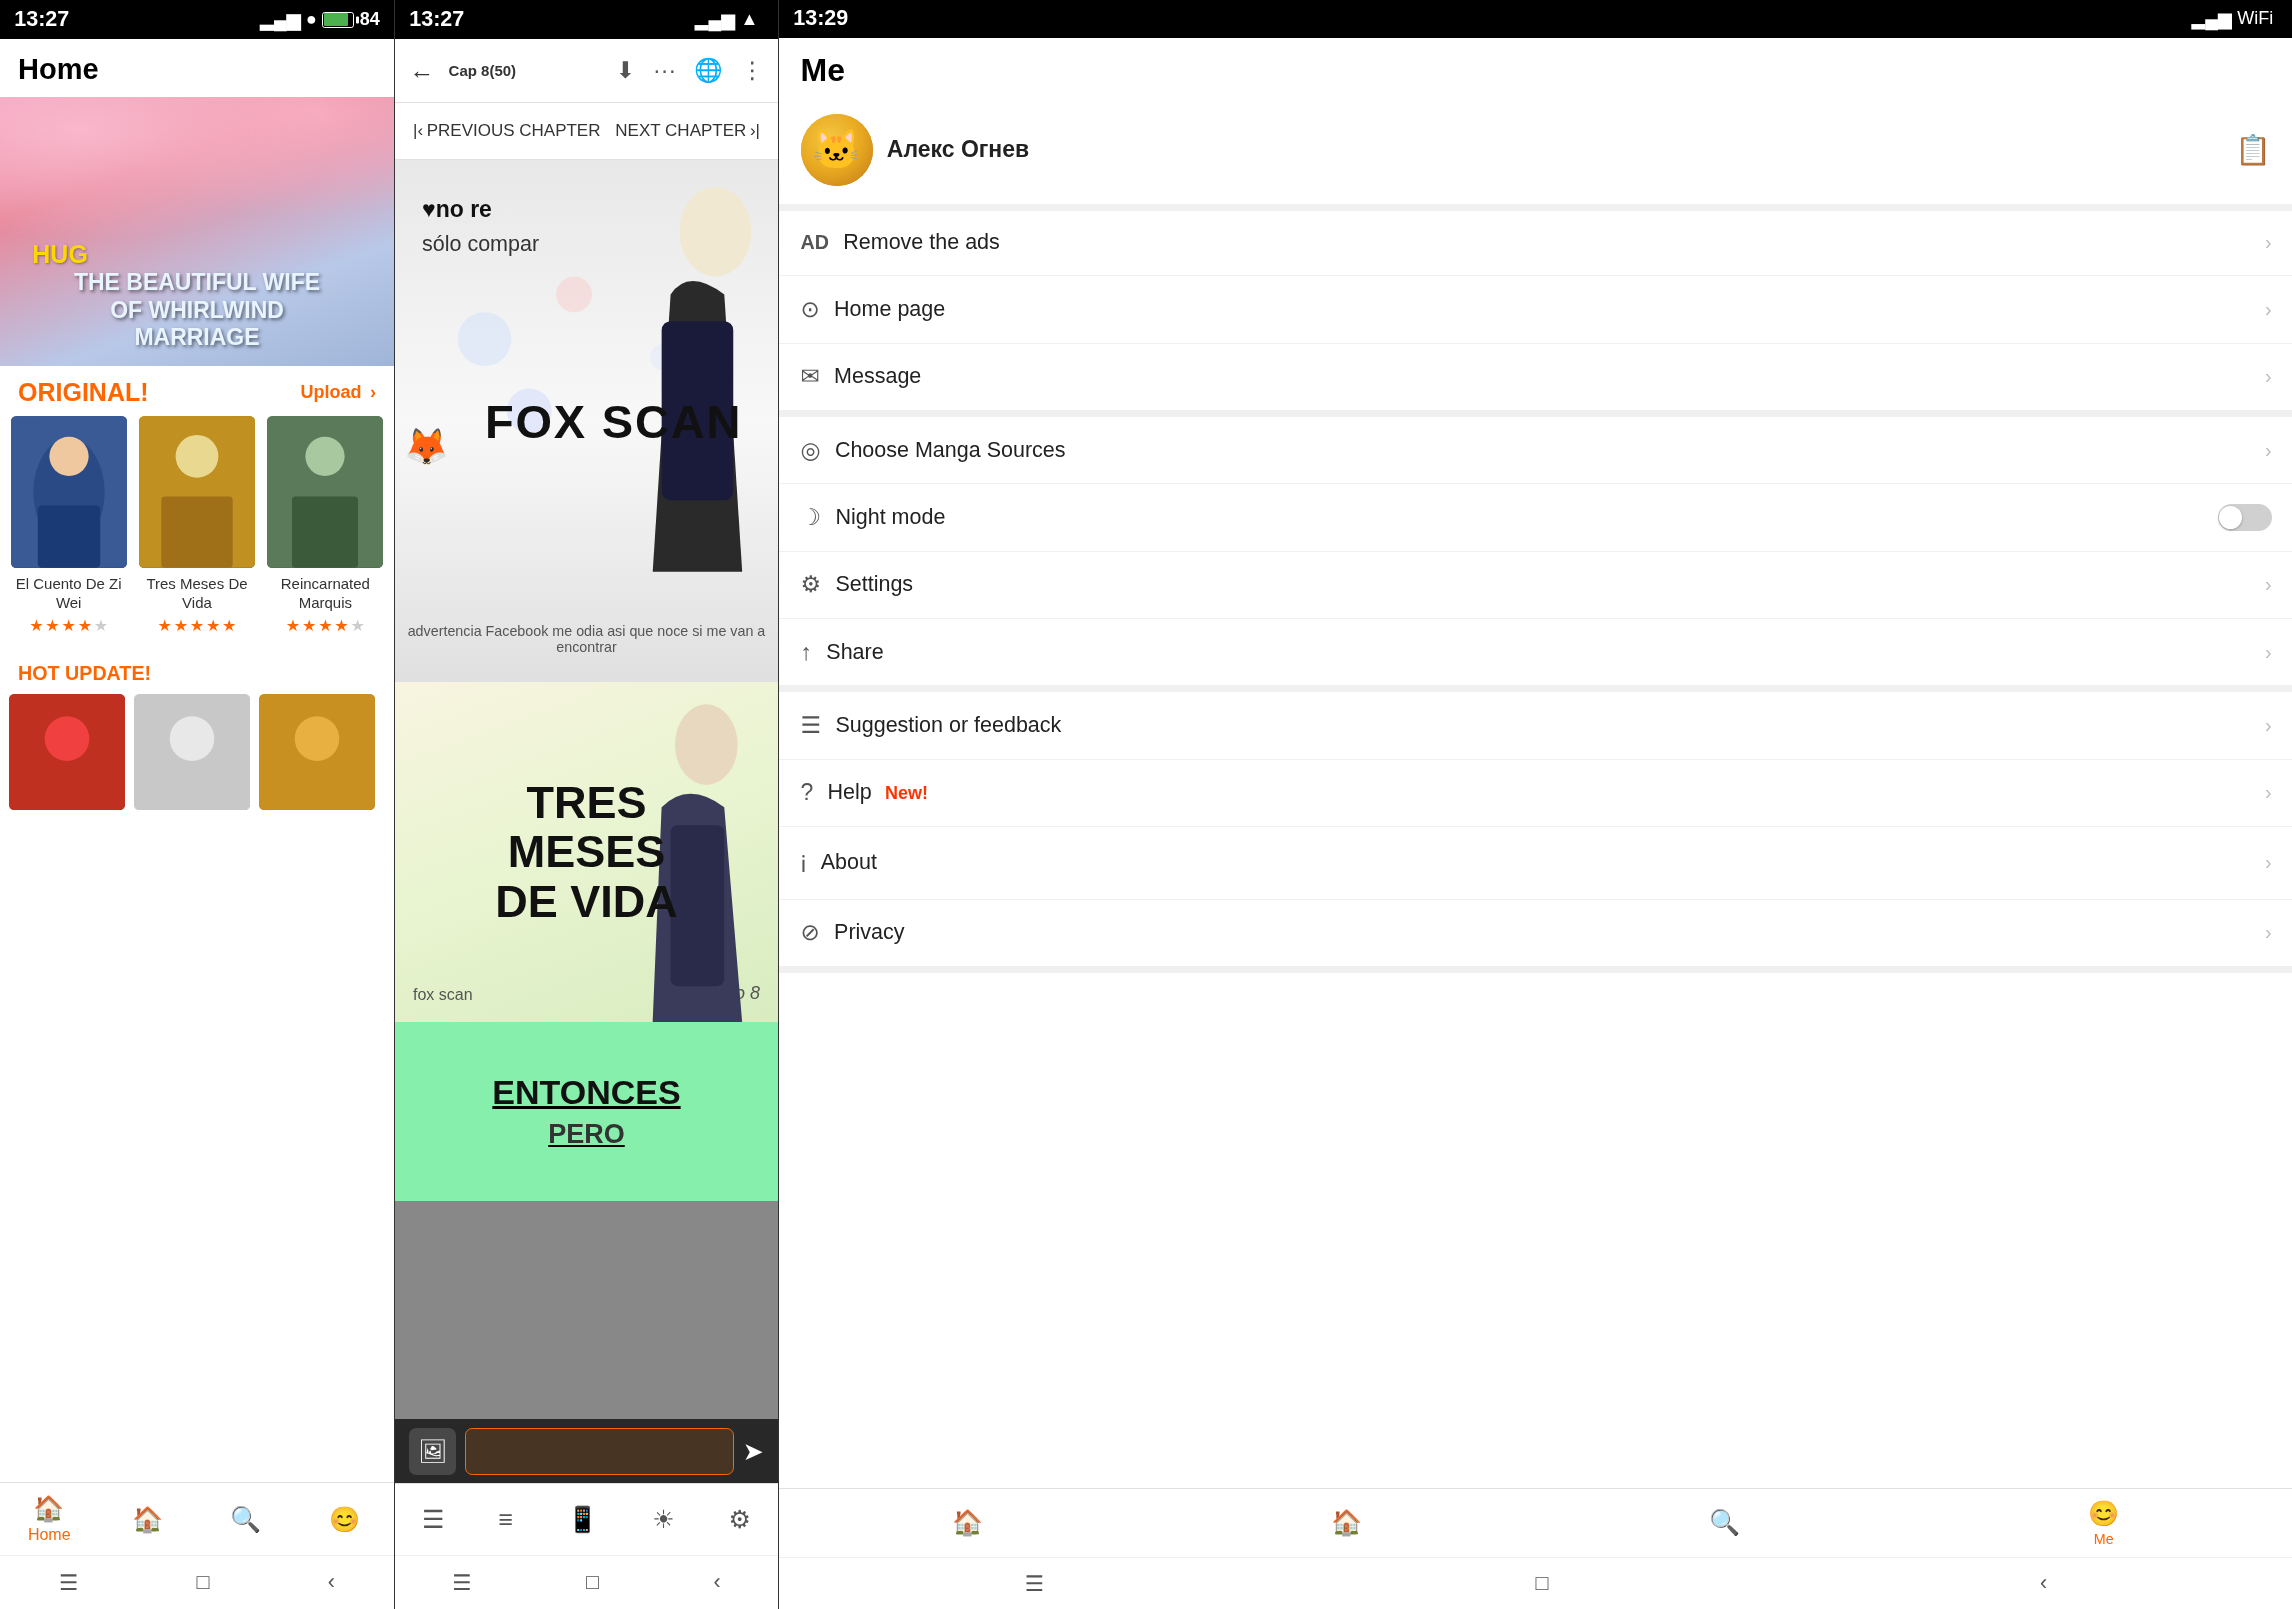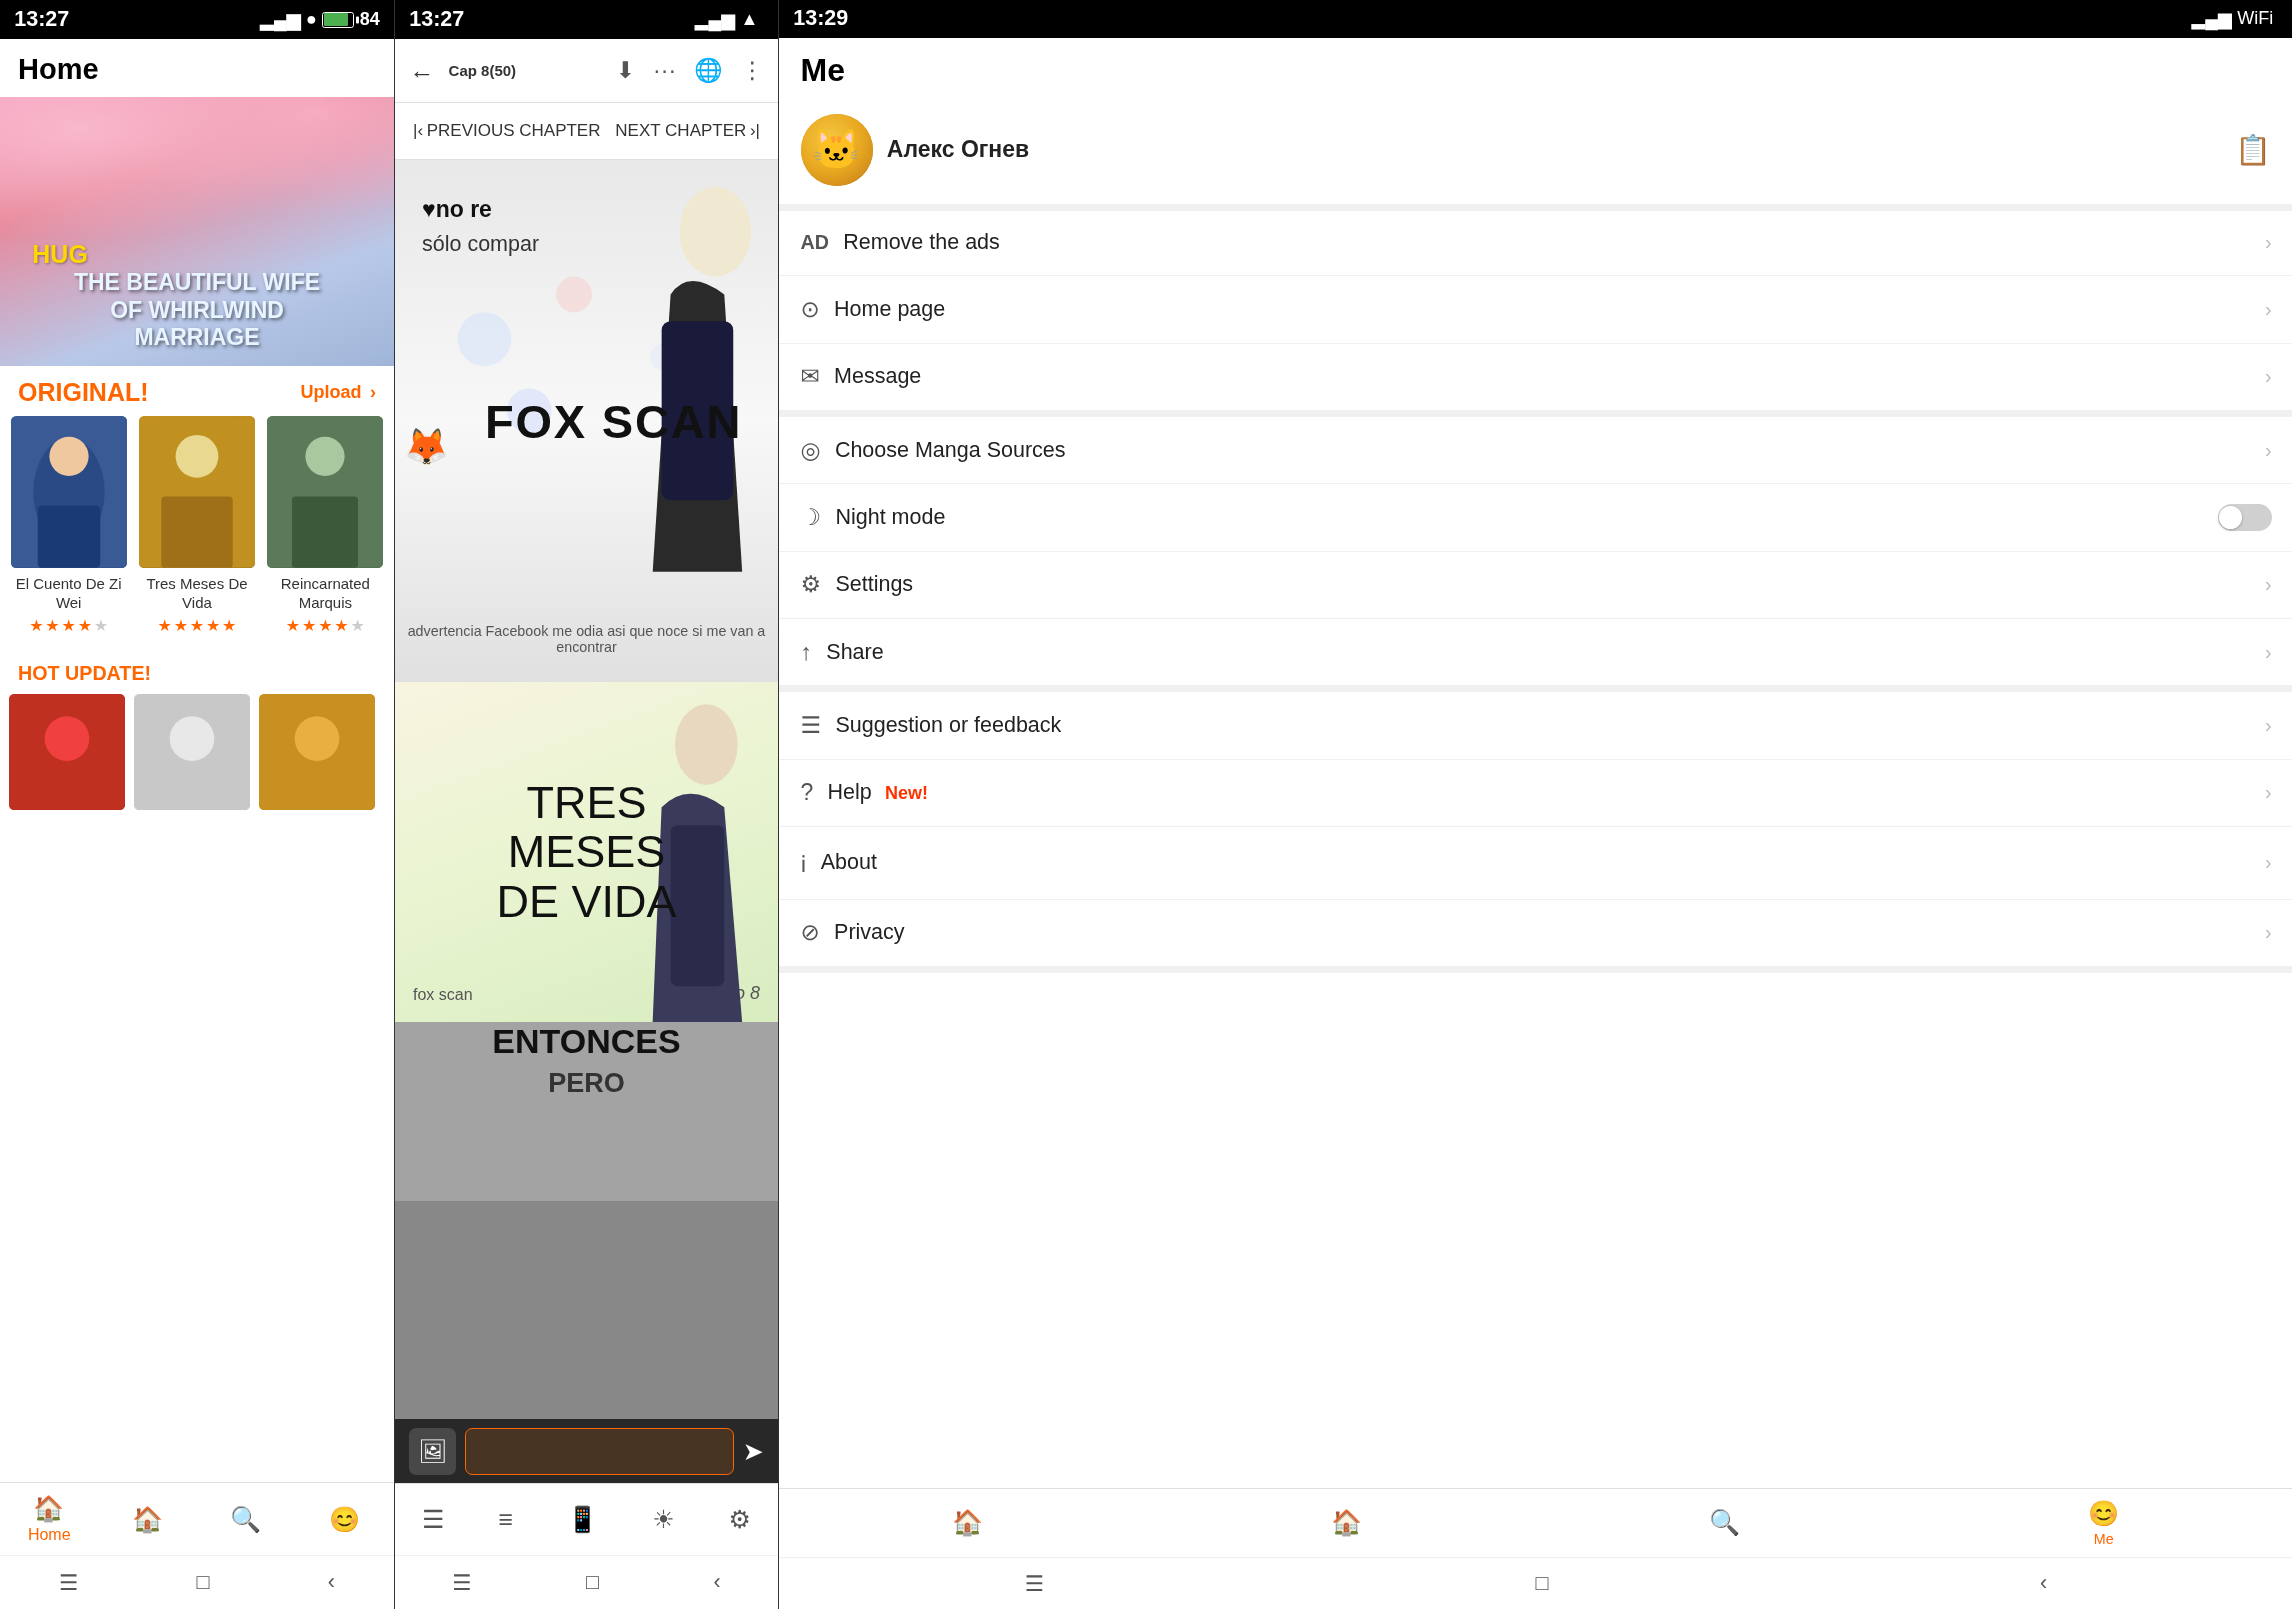--- a/index.html
+++ b/index.html
@@ -349,21 +349,21 @@
       height: 340px;
       background: linear-gradient(160deg, #f8f4e0 0%, #e8f4d0 50%, #d8ecc0 100%);
       position: relative;
       display: flex;
       align-items: center;
       justify-content: center;
       overflow: hidden;
     }
     .tres-meses-text {
       font-size: 45px;
-      font-weight: 400;
+      font-weight: 700;
       color: #111;
       text-align: center;
       line-height: 1.1;
       z-index: 2;
       position: relative;
       text-transform: uppercase;
     }
     .capitulo-text {
       position: absolute;
       bottom: 18px;
@@ -375,24 +375,26 @@
     .fox-scan-small {
       position: absolute;
       bottom: 18px;
       left: 18px;
       font-size: 16px;
       color: #555;
     }
 
     .page-3 {
       height: 179px;
-      background: #a3a3a3;
-      display: flex;
+      background: #86efac;
+      display: flex;
+      align-items: center;
       justify-content: center;
       overflow: hidden;
+      text-decoration: underline;
     }
     .entonces-text {
       font-size: 34px;
       font-weight: 700;
       color: #111;
       text-align: center;
     }
 
     .reader-bottom {
       position: absolute;

